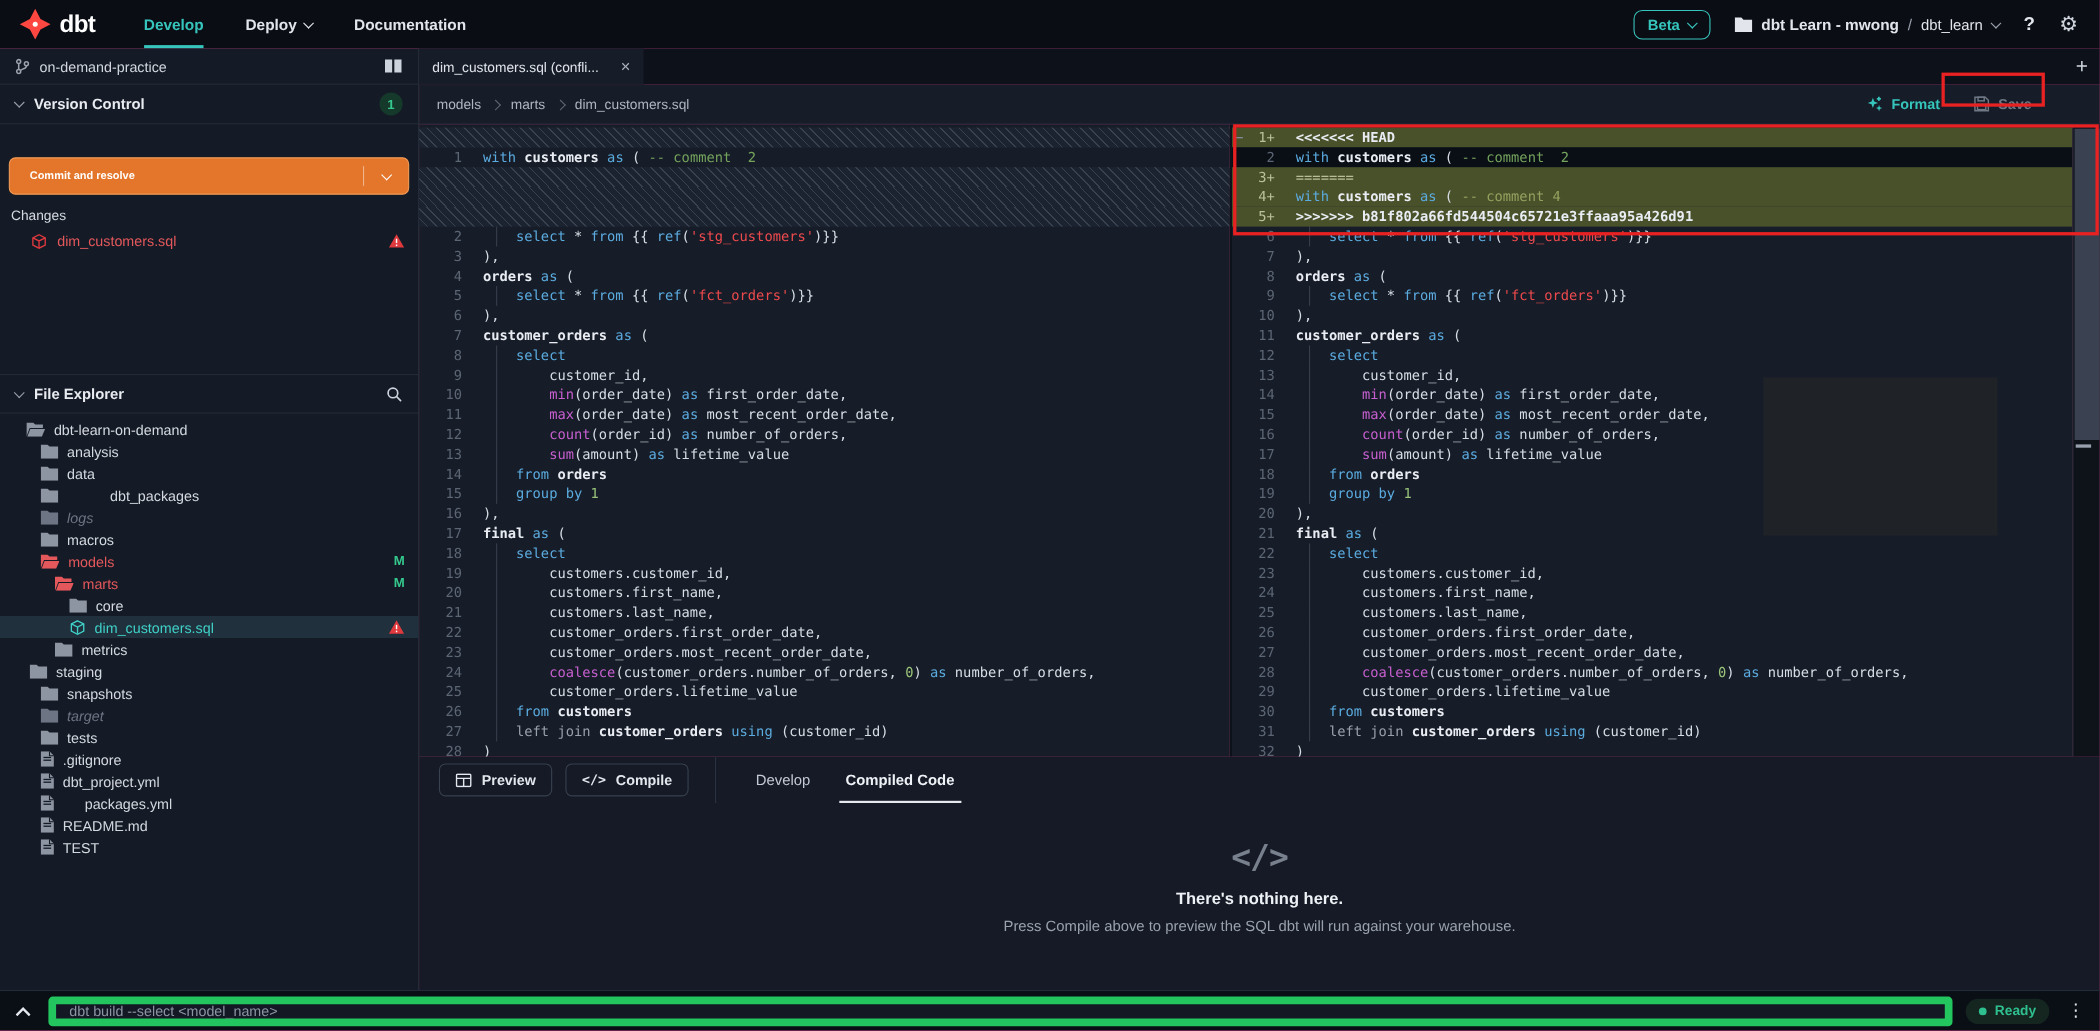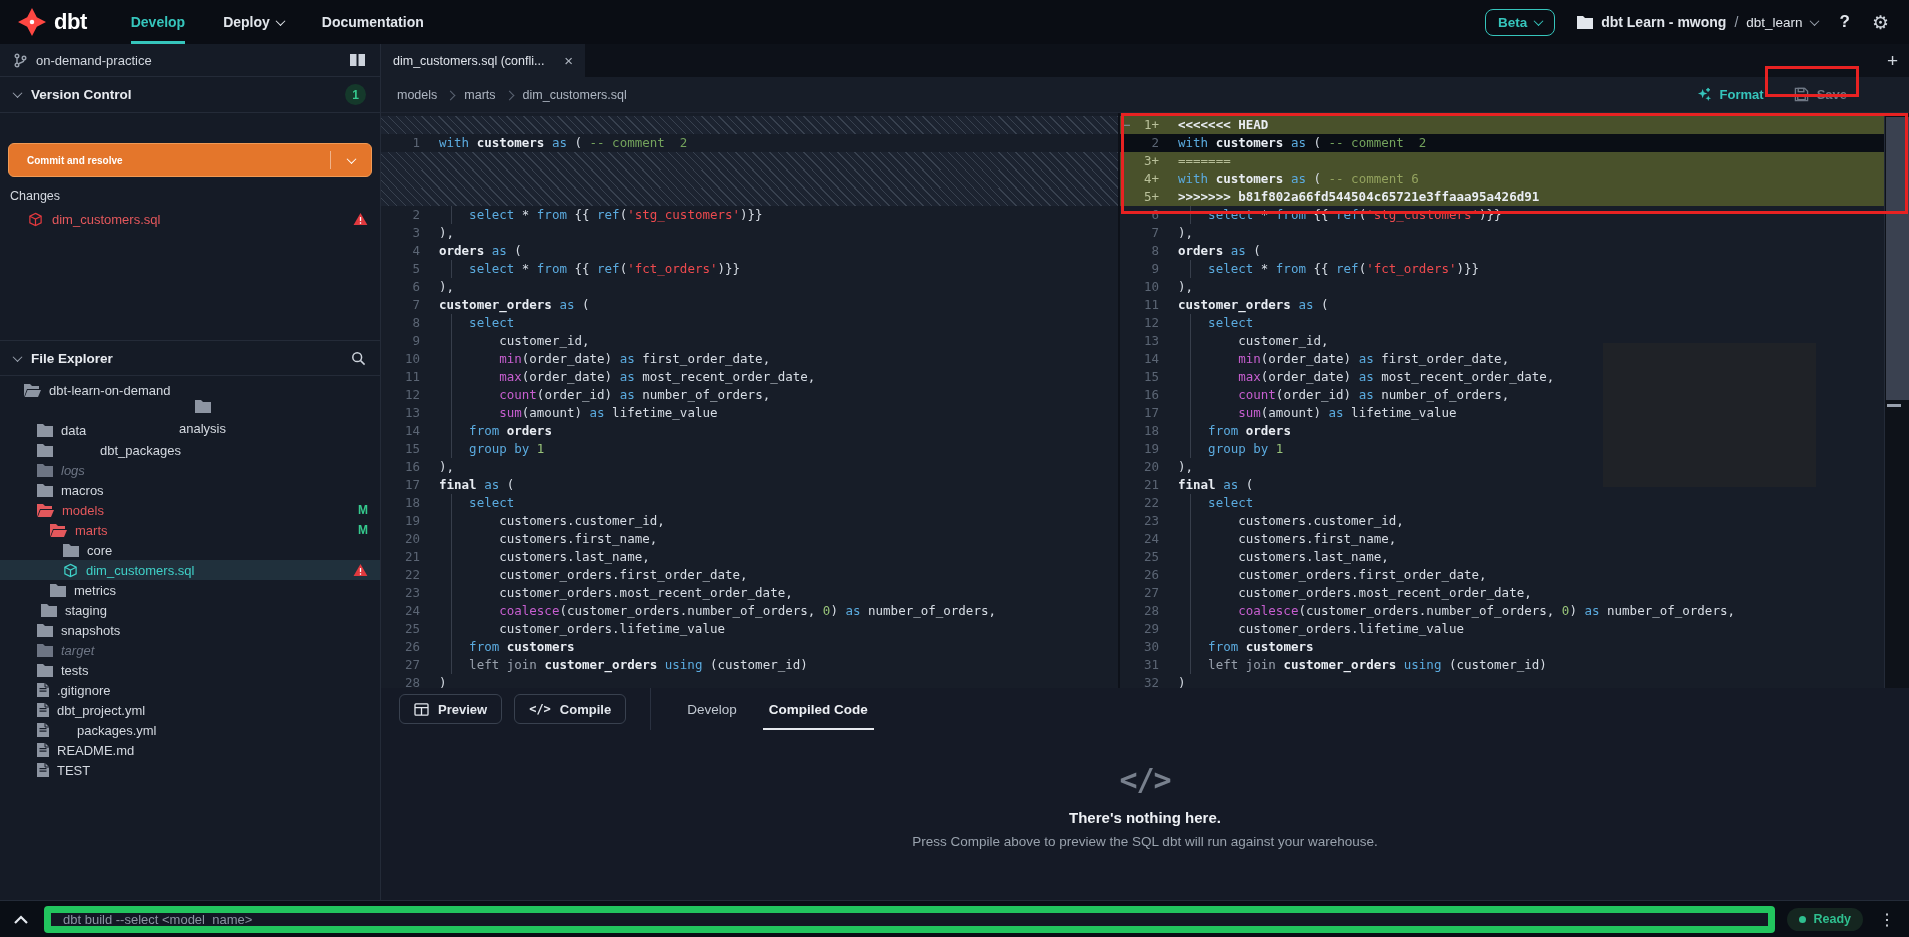--- a/index.html
+++ b/index.html
@@ -245,21 +245,21 @@
     <div class="tree" id="file-tree">
         <div class="tree-row" style="padding-left: 24px;">
           <span class="tree-icon" style="color: rgb(141, 149, 162);">
             <svg width="17" height="13" viewBox="0 0 17 13">
               <path d="M0 0h6l2 2h7v3H3L0 13z" fill="currentColor"></path>
               <path d="M3.5 6H17l-3 7H0.8z" fill="currentColor"></path>
             </svg>
           </span>
           <span>dbt-learn-on-demand</span>
         </div>
-        <div class="tree-row" style="padding-left: 37px; flex-direction: column;">
+        <div class="tree-row" style="padding-left: 37px;">
           <span class="tree-icon" style="color: rgb(141, 149, 162);">
             <svg width="16" height="13" viewBox="0 0 16 13">
               <path d="M0 0h6l2 2h8v11H0z" fill="currentColor"></path>
             </svg>
           </span>
           <span>analysis</span>
         </div>
         <div class="tree-row" style="padding-left: 37px;">
           <span class="tree-icon" style="color: rgb(141, 149, 162);">
             <svg width="16" height="13" viewBox="0 0 16 13">
@@ -337,21 +337,21 @@
           </span>
         </div>
         <div class="tree-row" style="padding-left: 50px;">
           <span class="tree-icon" style="color: rgb(141, 149, 162);">
             <svg width="16" height="13" viewBox="0 0 16 13">
               <path d="M0 0h6l2 2h8v11H0z" fill="currentColor"></path>
             </svg>
           </span>
           <span>metrics</span>
         </div>
-        <div class="tree-row" style="padding-left: 41px;">
+        <div class="tree-row" style="padding-left: 27px;">
           <span class="tree-icon" style="color: rgb(141, 149, 162);">
             <svg width="16" height="13" viewBox="0 0 16 13">
               <path d="M0 0h6l2 2h8v11H0z" fill="currentColor"></path>
             </svg>
           </span>
           <span>staging</span>
         </div>
         <div class="tree-row" style="padding-left: 37px;">
           <span class="tree-icon" style="color: rgb(141, 149, 162);">
             <svg width="16" height="13" viewBox="0 0 16 13">
@@ -507,21 +507,21 @@
       <div class="crow ind"><span class="gut">25</span><span class="ctext"><span class="tk-t">        customer_orders.lifetime_value</span></span></div>
       <div class="crow ind"><span class="gut">26</span><span class="ctext"><span class="tk-t">    </span><span class="tk-kw">from</span><span class="tk-t"> </span><span class="tk-b">customers</span></span></div>
       <div class="crow ind"><span class="gut">27</span><span class="ctext"><span class="tk-t">    </span><span class="tk-dim">left join</span><span class="tk-t"> </span><span class="tk-b">customer_orders</span><span class="tk-t"> </span><span class="tk-kw">using</span><span class="tk-t"> (customer_id)</span></span></div>
       <div class="crow"><span class="gut">28</span><span class="ctext"><span class="tk-t">)</span></span></div>
     </div>
   <div class="pane-div"></div>
   <div class="pane pane-right" id="pane-right">
       <div class="crow added"><span class="gut">1+<span class="fold">−</span></span><span class="ctext"><span class="tk-mark">&lt;&lt;&lt;&lt;&lt;&lt;&lt; HEAD</span></span></div>
       <div class="crow current"><span class="gut">2</span><span class="ctext"><span class="tk-kw">with</span><span class="tk-t"> </span><span class="tk-b">customers</span><span class="tk-t"> </span><span class="tk-kw">as</span><span class="tk-t"> ( </span><span class="tk-com">-- comment  2</span></span></div>
       <div class="crow added"><span class="gut">3+</span><span class="ctext"><span class="tk-dimmark">=======</span></span></div>
-      <div class="crow added"><span class="gut">4+</span><span class="ctext"><span class="tk-kw">with</span><span class="tk-t"> </span><span class="tk-b">customers</span><span class="tk-t"> </span><span class="tk-kw">as</span><span class="tk-t"> ( </span><span class="tk-comdim">-- comment 6</span></span></div>
+      <div class="crow added"><span class="gut">4+</span><span class="ctext"><span class="tk-kw">with</span><span class="tk-t"> </span><span class="tk-b">customers</span><span class="tk-t"> </span><span class="tk-kw">as</span><span class="tk-t"> ( </span><span class="tk-comdim">-- comment 4</span></span></div>
       <div class="crow added"><span class="gut">5+</span><span class="ctext"><span class="tk-mark">&gt;&gt;&gt;&gt;&gt;&gt;&gt; b81f802a66fd544504c65721e3ffaaa95a426d91</span></span></div>
       <div class="crow ind"><span class="gut">6</span><span class="ctext"><span class="tk-t">    </span><span class="tk-kw">select</span><span class="tk-t"> * </span><span class="tk-kw">from</span><span class="tk-t"> {{ </span><span class="tk-kw">ref</span><span class="tk-t">(</span><span class="tk-str">'stg_customers'</span><span class="tk-t">)}}</span></span></div>
       <div class="crow"><span class="gut">7</span><span class="ctext"><span class="tk-t">),</span></span></div>
       <div class="crow"><span class="gut">8</span><span class="ctext"><span class="tk-b">orders</span><span class="tk-t"> </span><span class="tk-kw">as</span><span class="tk-t"> (</span></span></div>
       <div class="crow ind"><span class="gut">9</span><span class="ctext"><span class="tk-t">    </span><span class="tk-kw">select</span><span class="tk-t"> * </span><span class="tk-kw">from</span><span class="tk-t"> {{ </span><span class="tk-kw">ref</span><span class="tk-t">(</span><span class="tk-str">'fct_orders'</span><span class="tk-t">)}}</span></span></div>
       <div class="crow"><span class="gut">10</span><span class="ctext"><span class="tk-t">),</span></span></div>
       <div class="crow"><span class="gut">11</span><span class="ctext"><span class="tk-b">customer_orders</span><span class="tk-t"> </span><span class="tk-kw">as</span><span class="tk-t"> (</span></span></div>
       <div class="crow ind"><span class="gut">12</span><span class="ctext"><span class="tk-t">    </span><span class="tk-kw">select</span></span></div>
       <div class="crow ind"><span class="gut">13</span><span class="ctext"><span class="tk-t">        customer_id,</span></span></div>
       <div class="crow ind"><span class="gut">14</span><span class="ctext"><span class="tk-t">        </span><span class="tk-fn">min</span><span class="tk-t">(order_date) </span><span class="tk-kw">as</span><span class="tk-t"> first_order_date,</span></span></div>

